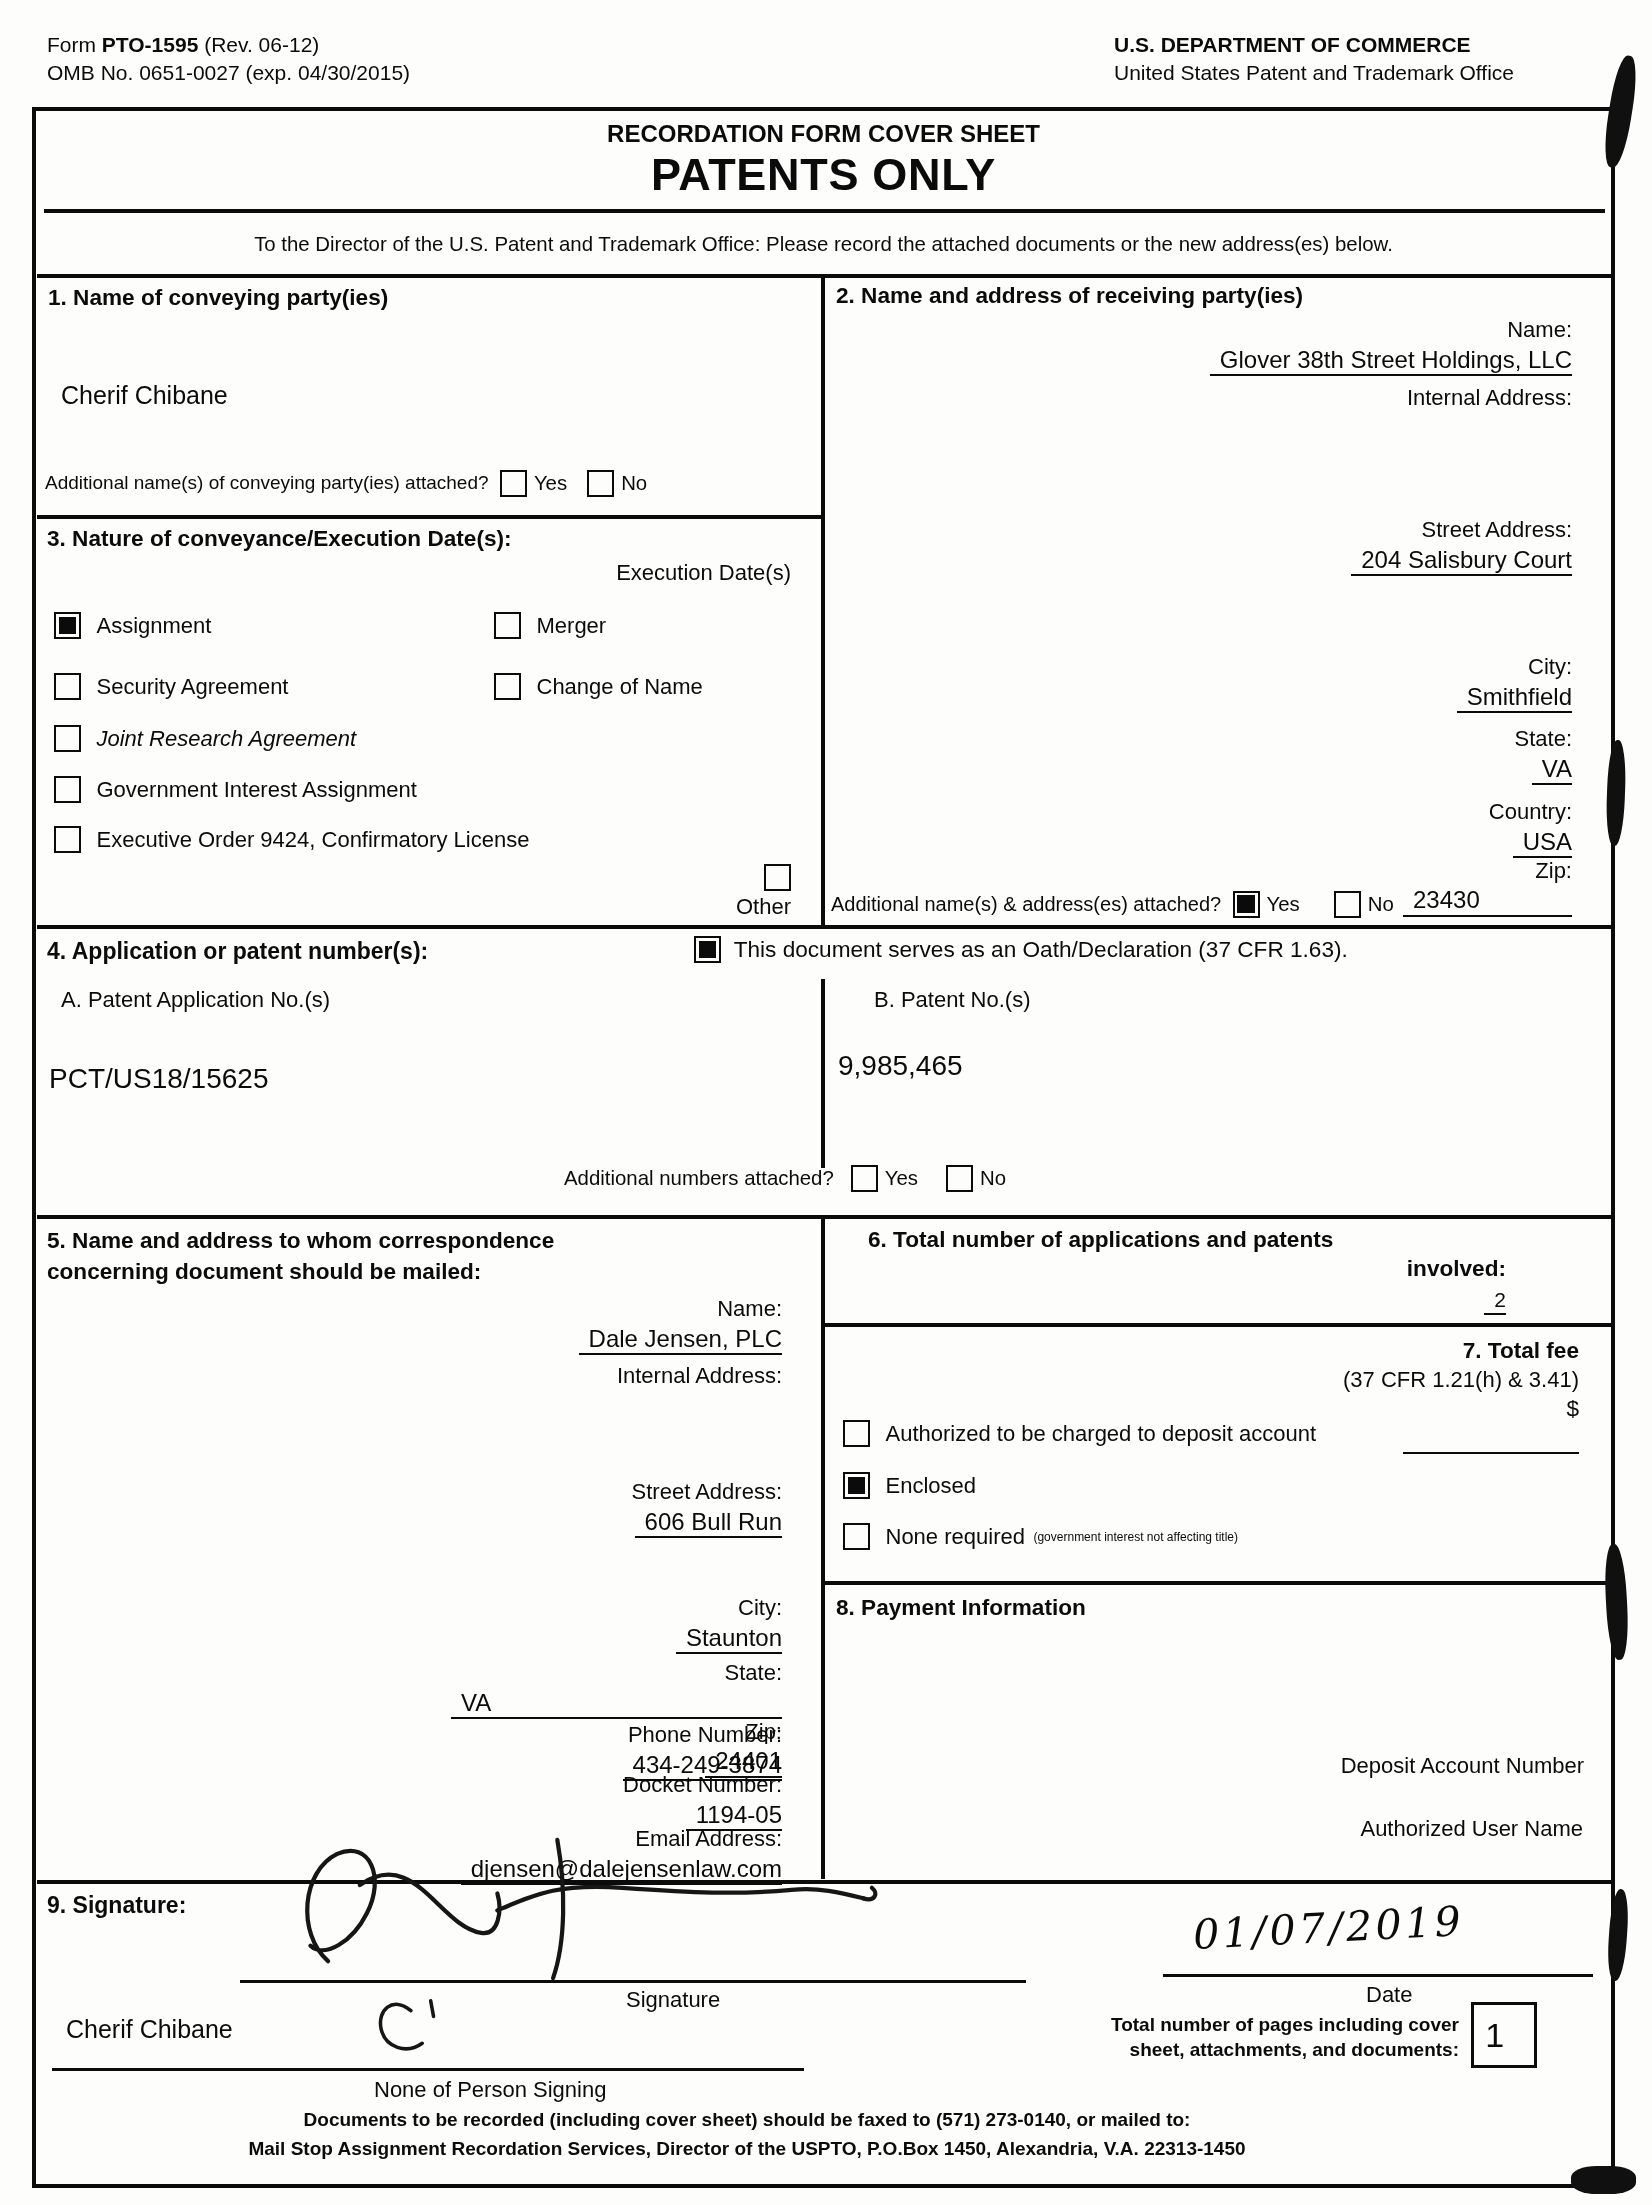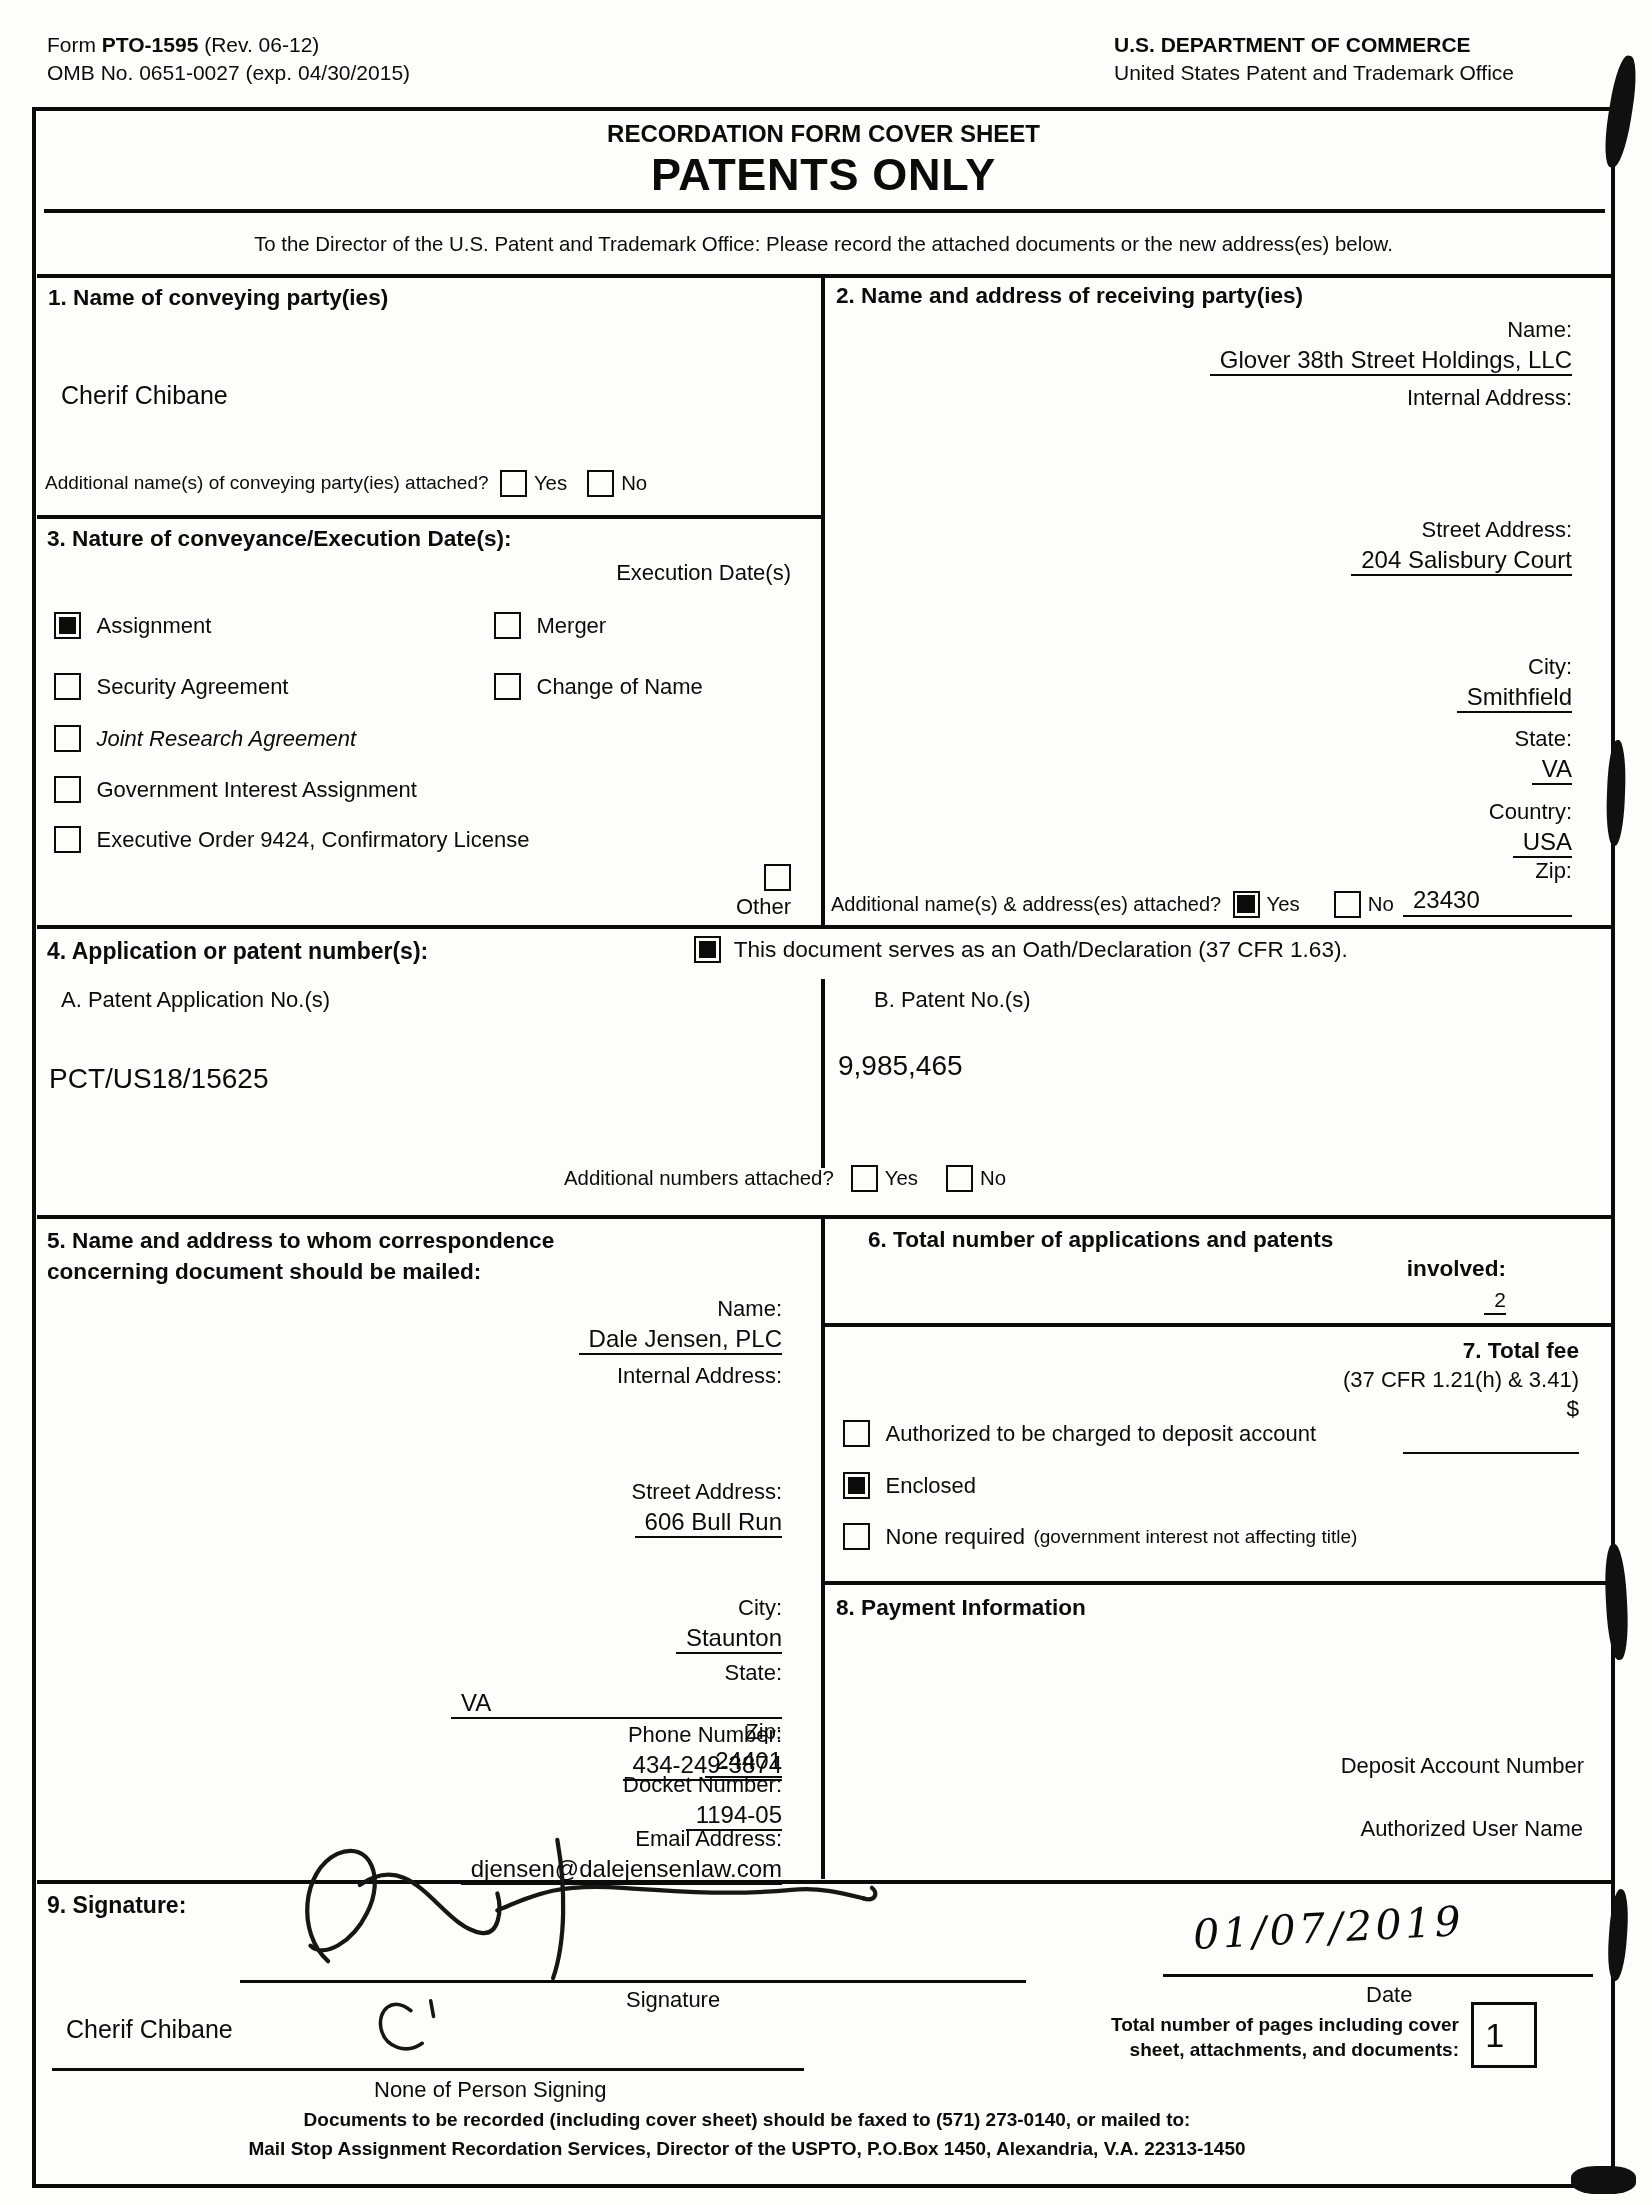--- a/index.html
+++ b/index.html
@@ -256,21 +256,21 @@
     <span class="cb"></span>
     <span class="opt">Authorized to be charged to deposit account</span>
   </div>
   <div class="rowc" style="left:843px;top:1472px;">
     <span class="cb checked"></span>
     <span class="opt">Enclosed</span>
   </div>
   <div class="rowc" style="left:843px;top:1523px;">
     <span class="cb"></span>
     <span class="opt">None required</span>
-    <span style="font-size:19px;margin-left:8.5px;">(government interest not affecting title)</span>
+    <span style="font-size:12px;margin-left:8.5px;">(government interest not affecting title)</span>
   </div>
 
   <div class="abs h" style="left:836px;top:1595px;">8. Payment Information</div>
   <div class="row" style="left:938px;top:1753px;width:646px;">
     <span class="lbl">Deposit Account Number</span>
     <span class="fld grow" style="margin-left:42px;"></span>
   </div>
   <div class="row" style="left:948px;top:1816px;width:635px;">
     <span class="lbl">Authorized User Name</span>
     <span class="fld grow"></span>

